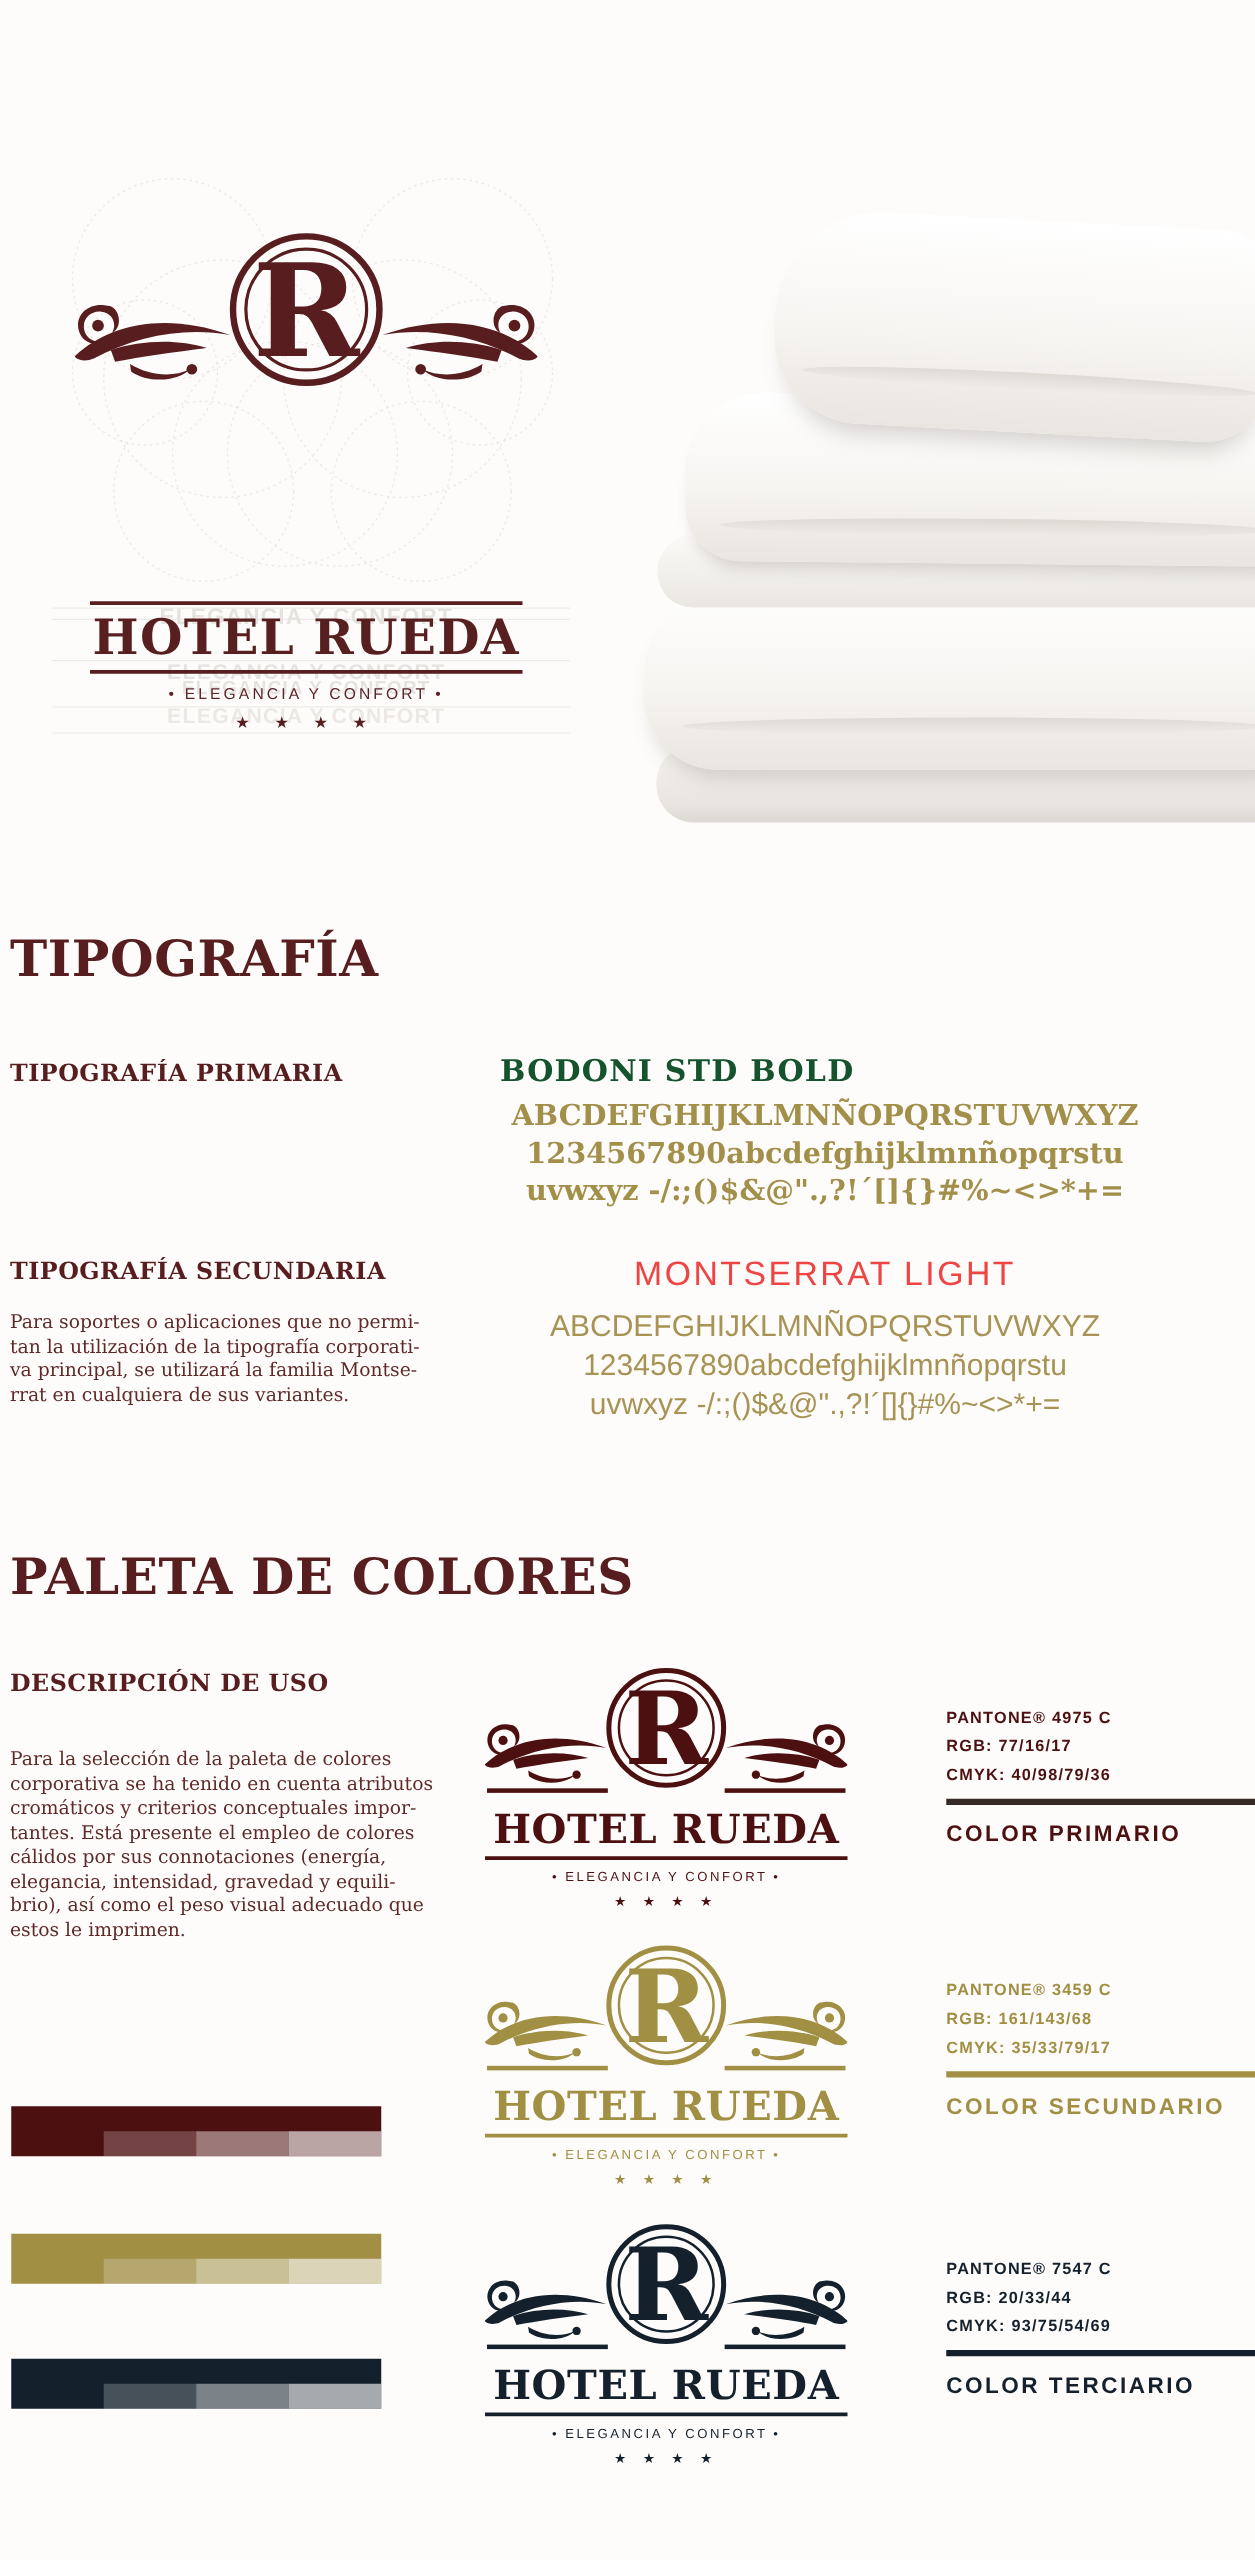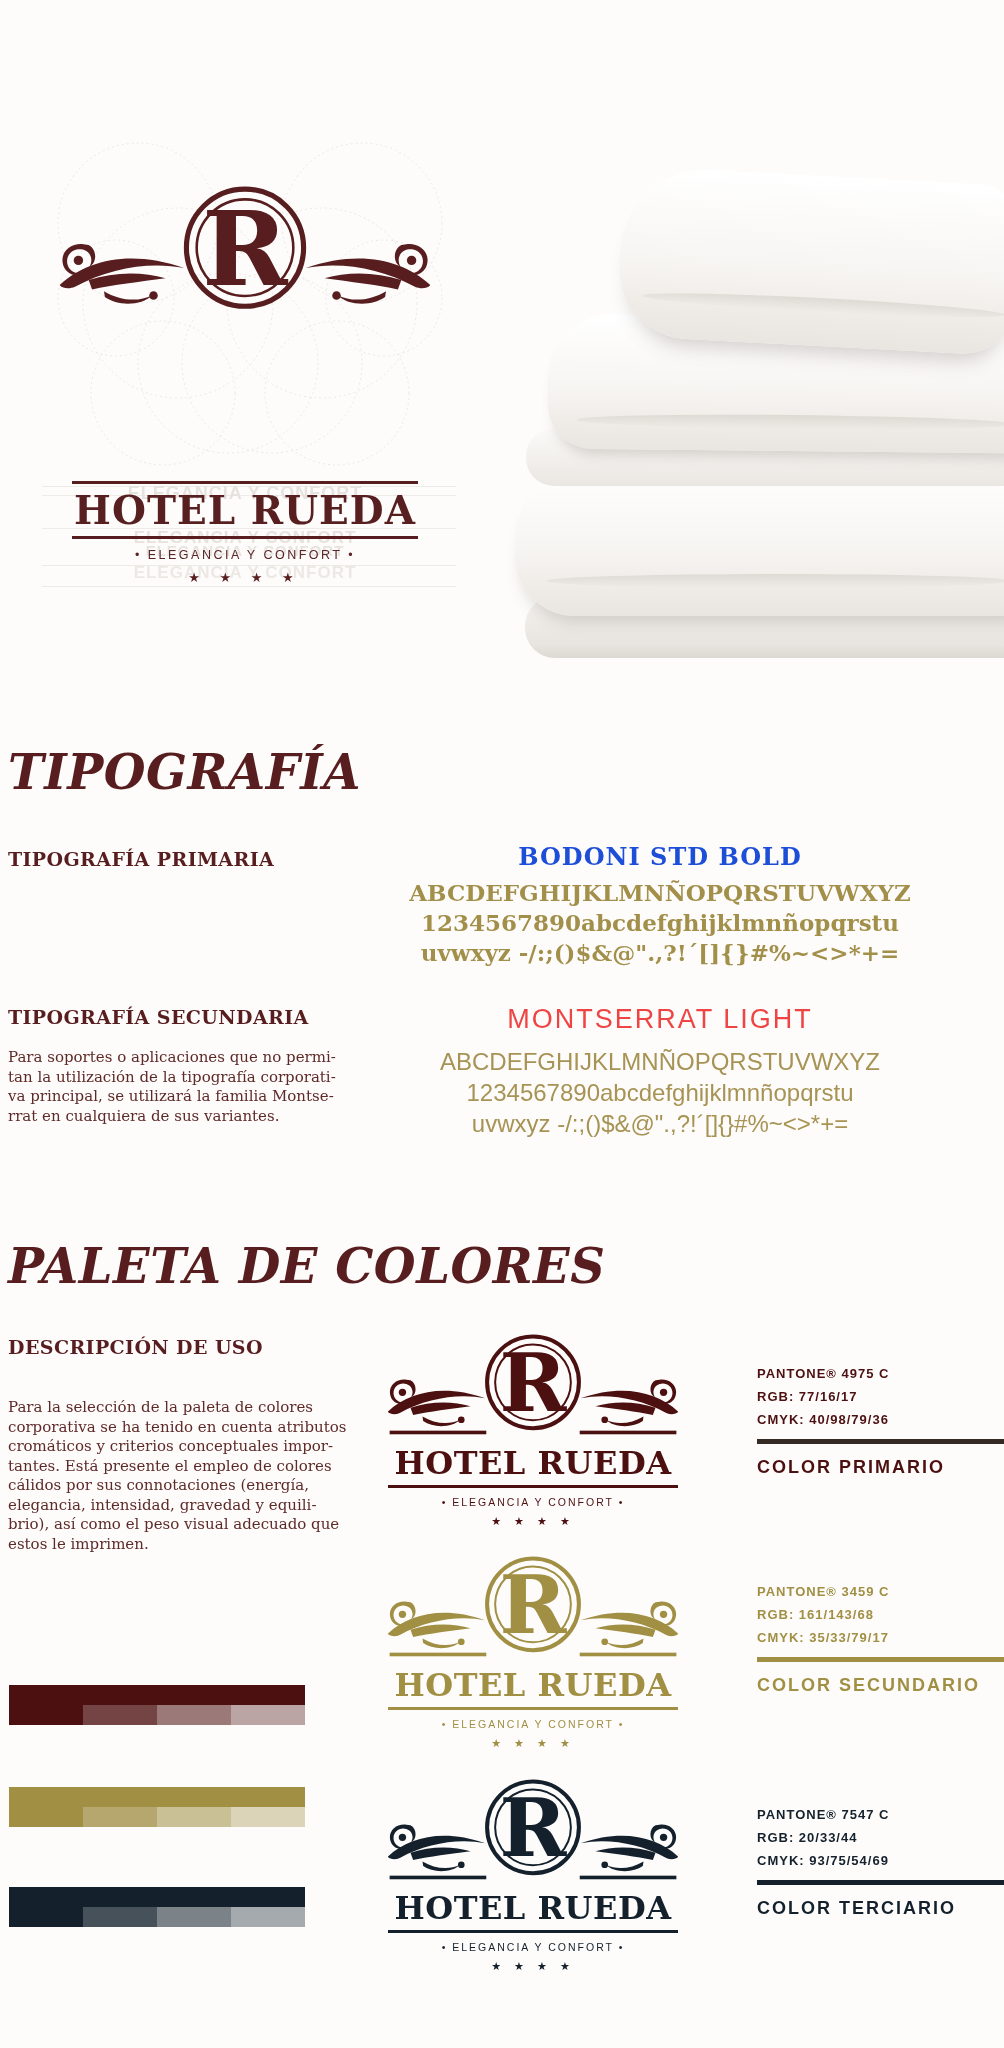--- a/index.html
+++ b/index.html
@@ -40,24 +40,24 @@
   .t-b1{left:45px;top:338px;width:510px;height:150px;border-radius:75px 0 0 60px;
         box-shadow:0 14px 16px -8px rgba(110,100,92,.25);}
   .t-lip{left:56px;top:300px;width:500px;height:58px;border-radius:28px 0 0 28px;
          background:linear-gradient(180deg,#fbfaf8,#eae7e2);}
   .t-mid{left:78px;top:188px;width:480px;height:135px;border-radius:65px 0 0 45px;transform:rotate(.6deg);
          box-shadow:0 12px 14px -8px rgba(110,100,92,.28);}
   .t-top{left:150px;top:48px;width:400px;height:170px;border-radius:85px 45px 55px 70px;transform:rotate(3deg);
          box-shadow:0 18px 20px -12px rgba(110,100,92,.30);}
 
   
-  .h1{font-weight:bold;font-size:48px;color:#571d1f;letter-spacing:.5px;font-style:italic;}
+  .h1{font-weight:bold;font-size:40px;color:#571d1f;letter-spacing:.5px;}
   .h2{font-weight:bold;font-size:19px;color:#571d1f;letter-spacing:.4px;}
   .body-text{font-size:15px;line-height:19.5px;color:#5e2a28;}
-  .spec-name-serif{width:520px;text-align:center;font-weight:bold;font-size:24px;letter-spacing:1px;color:#1d4ed8;}
+  .spec-name-serif{width:520px;font-weight:bold;font-size:24px;letter-spacing:1px;color:#14532d;}
   .spec-serif{width:520px;text-align:center;font-weight:bold;font-size:23px;line-height:30px;color:#a28f49;}
   .spec-name-sans{width:520px;text-align:center;font-weight:300;font-size:27px;letter-spacing:2px;color:#ef4444;}
   .spec-sans{width:520px;text-align:center;font-weight:300;font-size:24px;line-height:31px;color:#a79354;}
 
   
   .swatch{left:9px;width:296px;height:40px;}
   .swatch .tint{position:absolute;bottom:0;height:50%;width:25%;background:#fff;}
   .swatch .tint.t1{left:25%;opacity:.22;}
   .swatch .tint.t2{left:50%;opacity:.44;}
   .swatch .tint.t3{left:75%;opacity:.62;}

